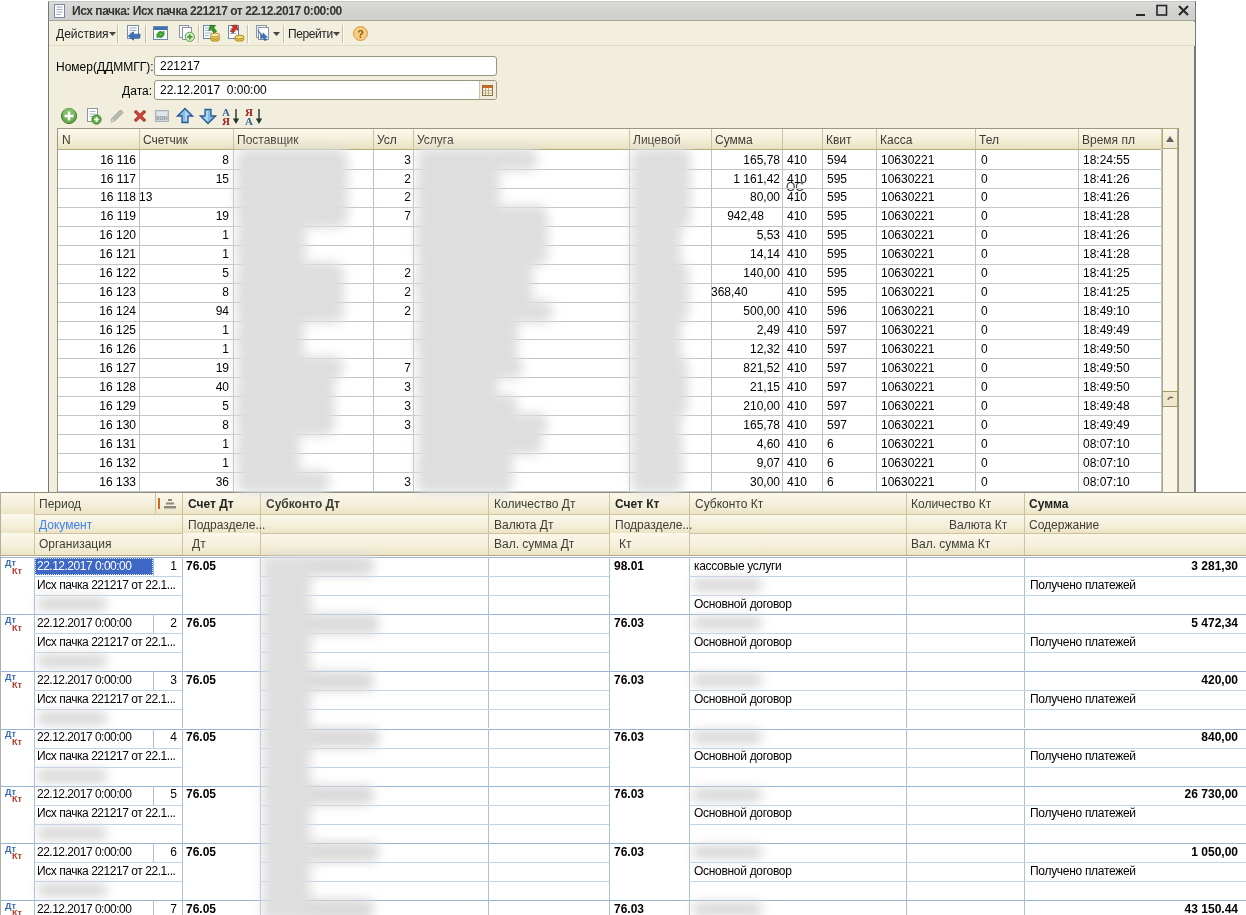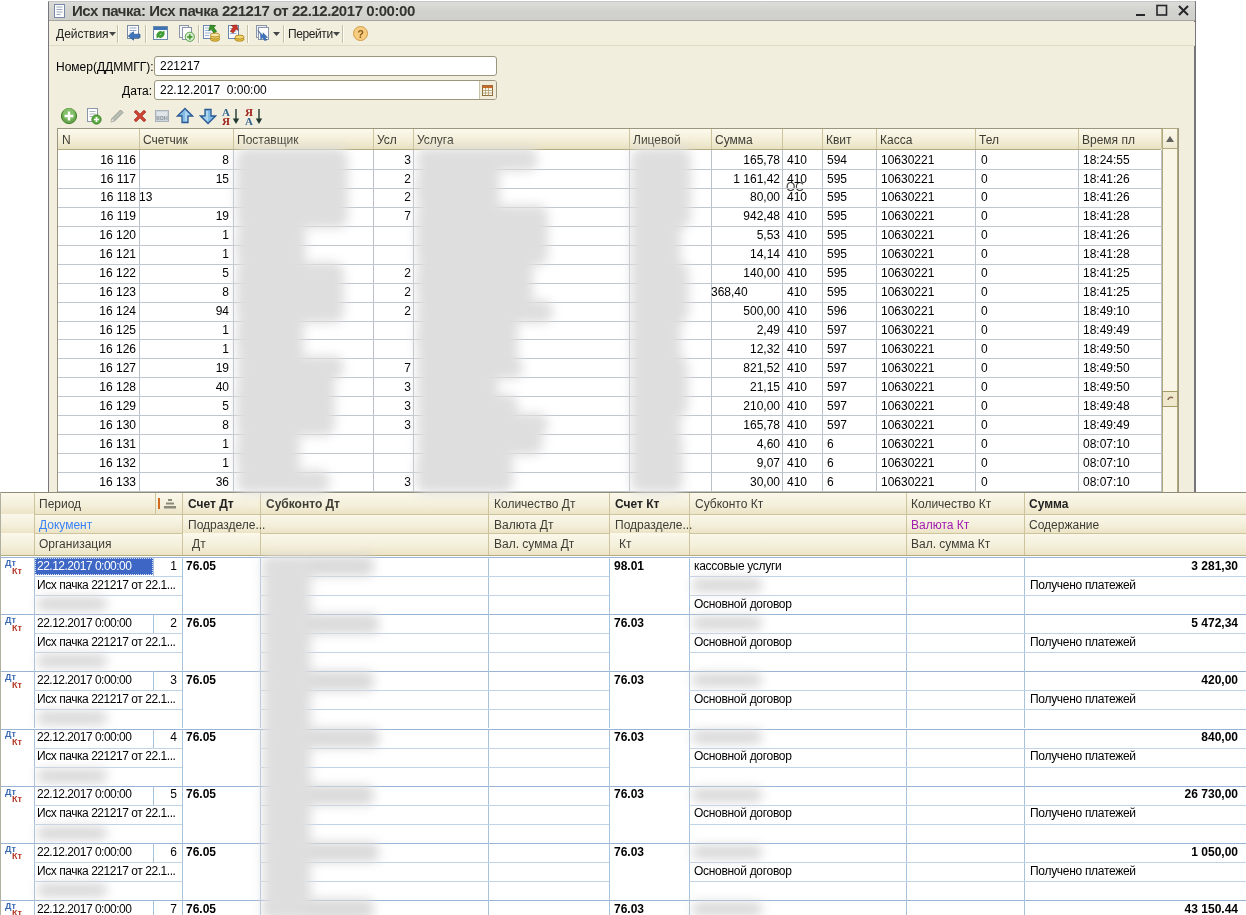--- a/index.html
+++ b/index.html
@@ -13,21 +13,21 @@
 
 <div style="position:absolute;left:48px;top:1px;width:1148px;height:491px;background:#f1eedd;border:1px solid #76767c;border-top:1px solid #c6c6c4;border-right:2px solid #76767c;border-bottom:none;"></div>
 <div style="position:absolute;left:49px;top:2px;width:1146px;height:19px;background:linear-gradient(180deg,#dcdcda 0%,#d2d2ce 50%,#cfcfcb 100%);background-color:#d4d4d1;border-bottom:1px solid #a5a5a0;"></div>
 <svg class="abs" style="left:53px;top:4px" width="14" height="14" viewBox="0 0 14 14">
 <rect x="1.5" y="0.5" width="10" height="13" fill="#fdfdfd" stroke="#7788aa"></rect>
 <line x1="3.5" y1="3" x2="9.5" y2="3" stroke="#9aa7bb" stroke-width="1"></line>
 <line x1="3.5" y1="5.5" x2="9.5" y2="5.5" stroke="#9aa7bb" stroke-width="1"></line>
 <line x1="3.5" y1="8" x2="9.5" y2="8" stroke="#9aa7bb" stroke-width="1"></line>
 <line x1="3.5" y1="10.5" x2="7.5" y2="10.5" stroke="#9aa7bb" stroke-width="1"></line>
 </svg>
-<div class="t" style="left:72px;top:4px;font-weight:bold;font-size:15px;color:#33332f;letter-spacing:-0.45px;">Исх пачка: Исх пачка 221217 от 22.12.2017 0:00:00</div>
+<div class="t" style="left:72px;top:4px;font-weight:bold;font-size:12px;color:#33332f;letter-spacing:-0.45px;">Исх пачка: Исх пачка 221217 от 22.12.2017 0:00:00</div>
 <svg class="abs" style="left:1135px;top:4px" width="62" height="13" viewBox="0 0 62 13">
 <line x1="1" y1="11" x2="10" y2="11" stroke="#26262a" stroke-width="2"></line>
 <rect x="22" y="1.5" width="9.5" height="9.5" fill="none" stroke="#26262a" stroke-width="1.6"></rect>
 <path d="M 44 2 L 53 11 M 53 2 L 44 11" stroke="#26262a" stroke-width="2"></path>
 </svg>
 <div style="position:absolute;left:49px;top:22px;width:1146px;height:24px;background:#f2efde;border-bottom:1px solid #e0dcc4;"></div>
 <div class="t" style="left:56px;top:27px;color:#222;">Действия</div>
 <svg class="abs" style="left:109px;top:32px" width="8" height="5">
       <path d="M0 0 L7 0 L3.5 4 Z" fill="#444"></path>
     </svg>
@@ -208,21 +208,21 @@
 <div class="t" style="left:711px;top:190.48px;width:69px;text-align:right;">80,00</div>
 <div class="t" style="left:787px;top:190.48px;">410</div>
 <div class="t" style="left:827px;top:190.48px;">595</div>
 <div class="t" style="left:881px;top:190.48px;">10630221</div>
 <div class="t" style="left:981px;top:190.48px;">0</div>
 <div class="t" style="left:1083px;top:190.48px;">18:41:26</div>
 <div style="position:absolute;left:58px;top:225.8px;width:1103px;height:1px;background:#bfc6cd;"></div>
 <div class="t" style="left:58px;top:209.42px;width:78px;text-align:right;">16 119</div>
 <div class="t" style="left:139px;top:209.42px;width:90px;text-align:right;">19</div>
 <div class="t" style="left:373px;top:209.42px;width:38px;text-align:right;">7</div>
-<div class="t" style="left:711px;top:209.42px;width:69px;text-align:right;">942,48</div>
+<div class="t" style="left:711px;top:209.42px;width:69px;text-align:center;">942,48</div>
 <div class="t" style="left:787px;top:209.42px;">410</div>
 <div class="t" style="left:827px;top:209.42px;">595</div>
 <div class="t" style="left:881px;top:209.42px;">10630221</div>
 <div class="t" style="left:981px;top:209.42px;">0</div>
 <div class="t" style="left:1083px;top:209.42px;">18:41:28</div>
 <div style="position:absolute;left:58px;top:244.7px;width:1103px;height:1px;background:#bfc6cd;"></div>
 <div class="t" style="left:58px;top:228.35999999999999px;width:78px;text-align:right;">16 120</div>
 <div class="t" style="left:139px;top:228.35999999999999px;width:90px;text-align:right;">1</div>
 <div class="t" style="left:711px;top:228.35999999999999px;width:69px;text-align:right;">5,53</div>
 <div class="t" style="left:787px;top:228.35999999999999px;">410</div>
@@ -394,21 +394,21 @@
 <div class="t" style="left:192px;top:537px;color:#3e3d35;">Дт</div>
 <div class="t" style="left:266px;top:497px;color:#3e3d35;font-weight:bold;">Субконто Дт</div>
 <div class="t" style="left:494px;top:497px;color:#3e3d35;">Количество Дт</div>
 <div class="t" style="left:494px;top:518px;color:#3e3d35;">Валюта Дт</div>
 <div class="t" style="left:494px;top:537px;color:#3e3d35;">Вал. сумма Дт</div>
 <div class="t" style="left:615px;top:497px;color:#3e3d35;font-weight:bold;color:#222;">Счет Кт</div>
 <div class="t" style="left:615px;top:518px;color:#3e3d35;">Подразделе...</div>
 <div class="t" style="left:619px;top:537px;color:#3e3d35;">Кт</div>
 <div class="t" style="left:695px;top:497px;color:#3e3d35;">Субконто Кт</div>
 <div class="t" style="left:911px;top:497px;color:#3e3d35;">Количество Кт</div>
-<div class="t" style="left:911px;top:518px;color:#a21caf;">Валюта Кт</div>
+<div class="t" style="left:949px;top:518px;color:#404040;">Валюта Кт</div>
 <div class="t" style="left:911px;top:537px;color:#3e3d35;">Вал. сумма Кт</div>
 <div class="t" style="left:1029px;top:497px;color:#3e3d35;font-weight:bold;color:#222;">Сумма</div>
 <div class="t" style="left:1029px;top:518px;color:#3e3d35;">Содержание</div>
 <div style="position:absolute;left:158px;top:498px;width:2px;height:11px;background:#d2691e;"></div>
 <svg class="abs" style="left:163px;top:498px" width="15" height="12" viewBox="0 0 15 12">
 <rect x="5" y="1" width="4" height="2" fill="#8a8a7a"></rect>
 <rect x="3" y="4.5" width="8" height="2" fill="#8a8a7a"></rect>
 <rect x="1" y="8" width="12" height="2.5" fill="#8a8a7a"></rect>
 </svg>
 <div style="position:absolute;left:0px;top:557px;width:1246px;height:358px;background:#fff;"></div>

